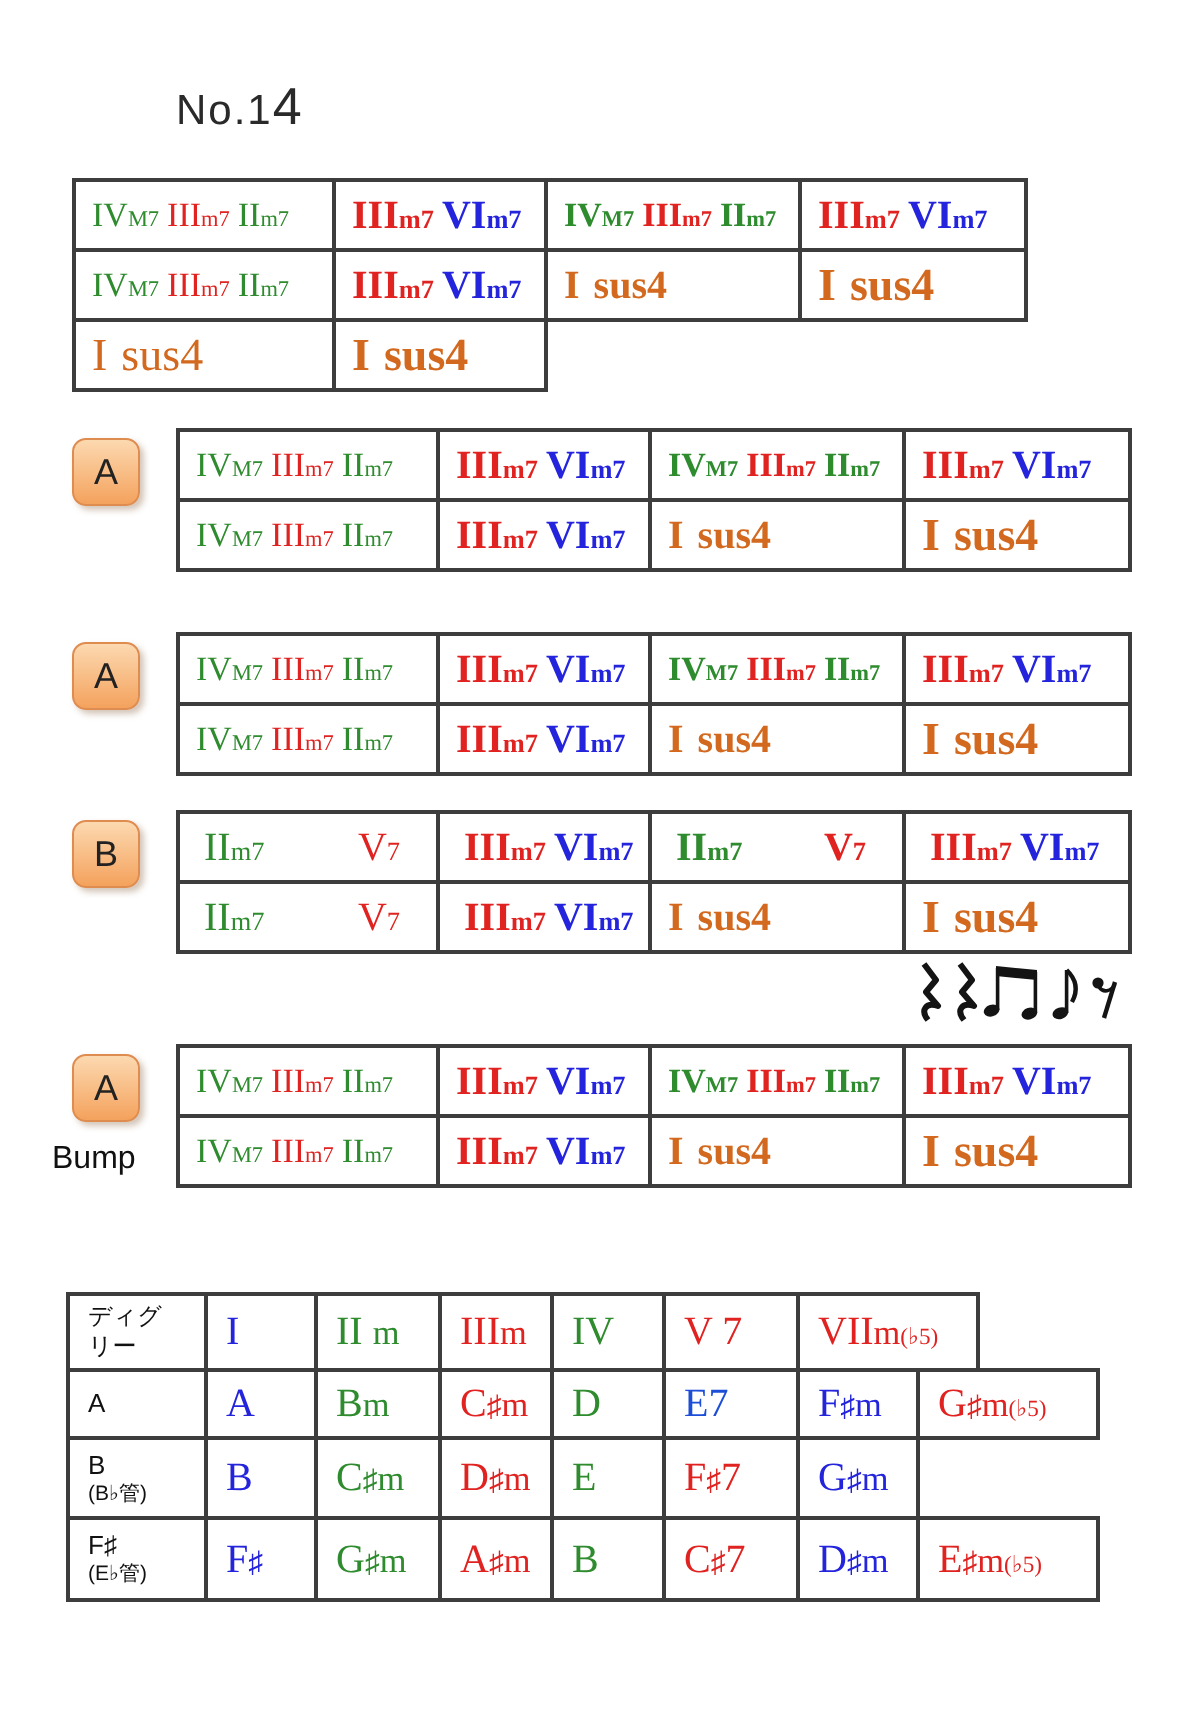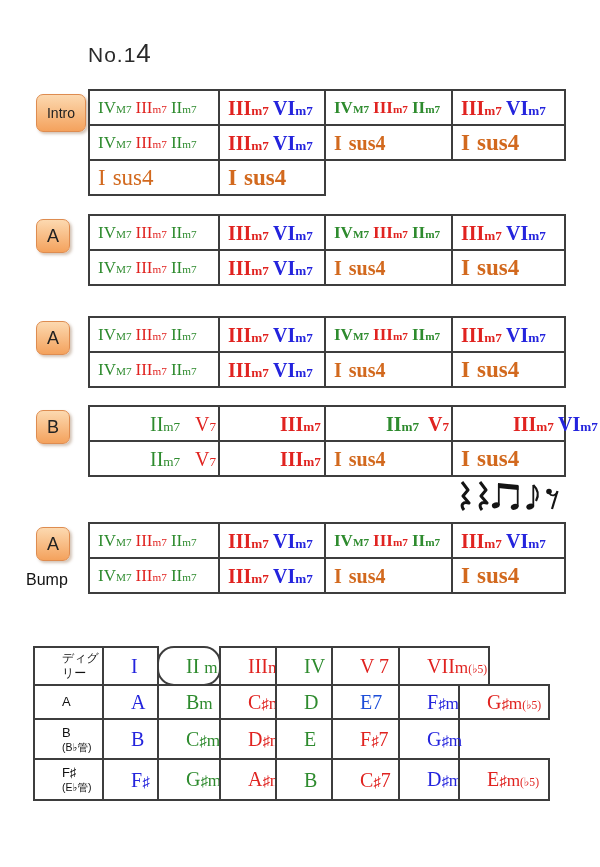--- a/index.html
+++ b/index.html
@@ -29,57 +29,54 @@
   }
   .pcell + .pcell{margin-left:-2px;font-weight:bold;}
   .cl{
     font-family:"Liberation Serif","DejaVu Serif",serif;white-space:nowrap;
     display:inline-block;line-height:1;
   }
   .sz-sm .cl{font-size:17px;}
   .sz-md .cl{font-size:20px;}
   .sz-lg .cl{font-size:23px;}
   .spread{padding-left:12px;}
-  .spread .cl{display:flex;width:100%;justify-content:space-between;align-items:center;padding-right:2px;box-sizing:border-box;margin-left:48px;}
+  .spread .cl{display:flex;width:100%;justify-content:space-between;align-items:center;padding-right:18px;box-sizing:border-box;}
   .chord + .chord{margin-left:4px;}
   .chord .sfx{font-size:0.66em;}
   .chord .sfx.full{font-size:1em;margin-left:7px;}
 
   .tablewrap{display:flex;flex-direction:column;}
   .rhythm{display:flex;justify-content:flex-end;padding-right:4px;margin-top:3px;height:34px;}
 
   .degree{margin:52px 0 0 33px;display:inline-block;}
   .drow{display:flex;}
   .drow + .drow{margin-top:-2px;}
   .dcell{
     box-sizing:border-box;border:2px solid #3d3d3d;background:#fff;
-    display:flex;align-items:center;padding-left:27px;
+    display:flex;align-items:center;padding-left:9px;
   }
   .dcell + .dcell{margin-left:-2px;}
   .dcl{font-family:"Liberation Serif","DejaVu Serif",serif;font-size:20px;line-height:1;white-space:nowrap;}
   .dcl .sh{font-size:0.74em;}
   .dcl .msf{font-size:0.86em;}
   .dcl .dsub{font-size:0.58em;}
   .dlabel{font-size:13px;line-height:1.2;color:#111;}
   .dlabel .note{font-size:10.5px;}
   .dheadlabel{font-size:12px;line-height:1.25;color:#111;}
 
   svg .ink{stroke:#141414;fill:none;}
   svg .blob{fill:#141414;stroke:none;}
 </style>
 </head>
 <body>
 
 <div class="page">
   <div class="title"><span>No.1</span><span class="big">4</span></div>
   <div id="sections">
       <div class="section" style="margin-top: 20px;">
-        <div class="labelcol">
-          <div class="labelbox wide">Intro</div>
-        </div>
         <div class="tablewrap">
           <div class="ptable">
             <div class="prow">
               <div class="pcell sz-sm" style="width: 132px;">
                 <span class="cl"><span class="chord"><span class="base" style="color: rgb(46, 139, 46);">IV</span><span class="sfx" style="color: rgb(46, 139, 46);">M7</span></span><span class="chord"><span class="base" style="color: rgb(224, 35, 32);">III</span><span class="sfx" style="color: rgb(224, 35, 32);">m7</span></span><span class="chord"><span class="base" style="color: rgb(46, 139, 46);">II</span><span class="sfx" style="color: rgb(46, 139, 46);">m7</span></span></span>
               </div>
               <div class="pcell sz-md" style="width: 108px;">
                 <span class="cl"><span class="chord"><span class="base" style="color: rgb(224, 35, 32);">III</span><span class="sfx" style="color: rgb(224, 35, 32);">m7</span></span><span class="chord"><span class="base" style="color: rgb(36, 36, 221);">VI</span><span class="sfx" style="color: rgb(36, 36, 221);">m7</span></span></span>
               </div>
               <div class="pcell sz-sm" style="width: 129px;">
@@ -322,21 +319,21 @@
   <div id="degree-root"><div class="degree"><div class="drow">
           <div class="dcell" style="width: 71px; height: 40px;">
             <div class="dheadlabel">
               <div>ディグ</div>
               <div>リー</div>
             </div>
           </div>
           <div class="dcell" style="width: 57px; height: 40px;">
             <span class="dcl" style="color: rgb(36, 36, 221);"><span>I</span></span>
           </div>
-          <div class="dcell" style="width: 64px; height: 40px; border-radius: 17px;">
+          <div class="dcell" style="width: 64px; height: 40px;">
             <span class="dcl" style="color: rgb(46, 139, 46);"><span>I</span><span>I</span><span> </span><span class="msf">m</span></span>
           </div>
           <div class="dcell" style="width: 58px; height: 40px;">
             <span class="dcl" style="color: rgb(224, 35, 32);"><span>I</span><span>I</span><span>I</span><span class="msf">m</span></span>
           </div>
           <div class="dcell" style="width: 58px; height: 40px;">
             <span class="dcl" style="color: rgb(46, 139, 46);"><span>I</span><span>V</span></span>
           </div>
           <div class="dcell" style="width: 69px; height: 40px;">
             <span class="dcl" style="color: rgb(224, 35, 32);"><span>V</span><span> </span><span>7</span></span>

